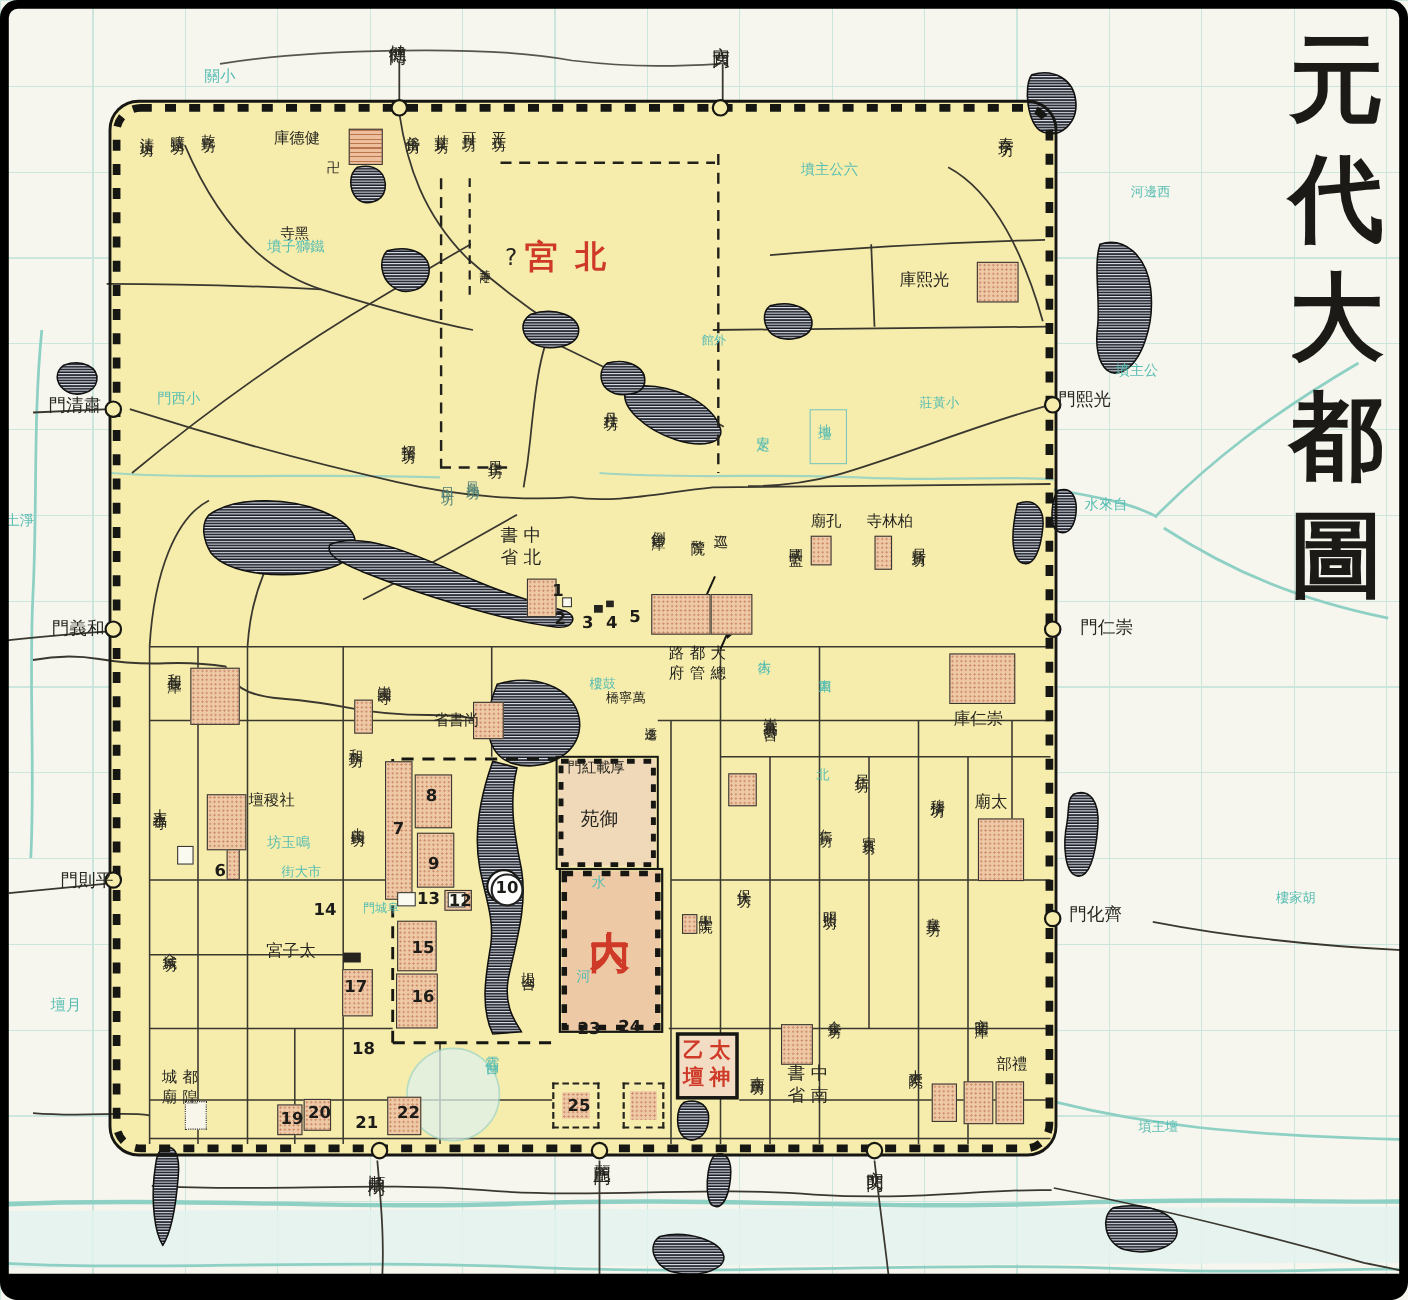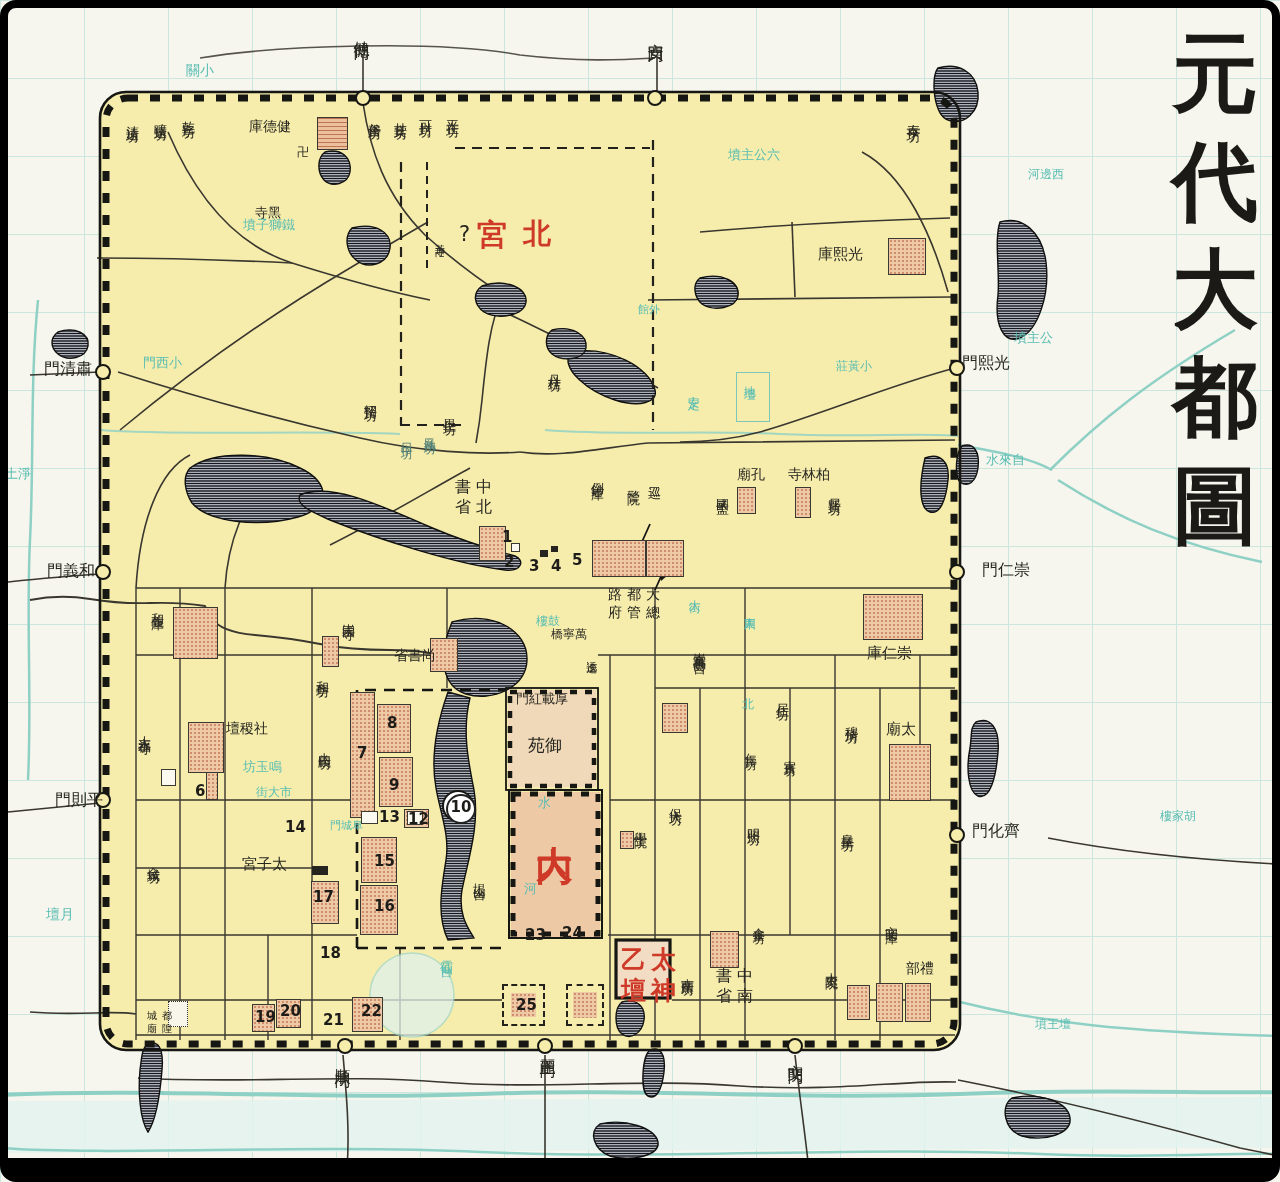--- a/index.html
+++ b/index.html
@@ -227,39 +227,39 @@
       <div class="lbl v" style="left: 714px; top: 488px; font-size: 13px;">國子監</div>
       <div class="lbl" style="left: 788px; top: 466px; font-size: 14px;">寺林柏</div>
       <div class="lbl" style="left: 867px; top: 645px; font-size: 15px;">庫仁崇</div>
       <div class="lbl" style="left: 886px; top: 721px; font-size: 15px;">廟太</div>
       <div class="lbl" style="left: 394px; top: 616px; font-size: 14px; margin-top: 31px;">省書尚</div>
       <div class="lbl v" style="left: 340px; top: 613px; font-size: 13px;">崇國寺</div>
       <div class="lbl v" style="left: 149px; top: 602px; font-size: 13px;">和義庫</div>
       <div class="lbl v" style="left: 136px; top: 725px; font-size: 13px;">大永福寺</div>
       <div class="lbl" style="left: 226px; top: 720px; font-size: 14px;">壇稷社</div>
       <div class="lbl" style="left: 242px; top: 856px; font-size: 15px;">宮子太</div>
-      <div class="lbl rows" style="left: 147px; top: 1010px; font-size: 10px;">城都
+      <div class="lbl rows" style="left: 147px; top: 972px; font-size: 14px;">城都
 廟隍</div>
       <div class="lbl rows" style="left: 716px; top: 966px; font-size: 16px;">書中
 省南</div>
       <div class="lbl v" style="left: 823px; top: 962px; font-size: 13px;">太史院</div>
       <div class="lbl v" style="left: 883px; top: 916px; font-size: 13px;">文明庫</div>
       <div class="lbl" style="left: 906px; top: 960px; font-size: 14px;">部禮</div>
       <div class="lbl v" style="left: 632px; top: 821px; font-size: 13px;">學士院</div>
       <div class="lbl v" style="left: 691px; top: 642px; font-size: 13px;">崇真萬壽宮</div>
       <div class="lbl" style="left: 551px; top: 628px; font-size: 12px;">橋寧萬</div>
       <div class="lbl v" style="left: 584px; top: 652px; font-size: 11px;">逶迤</div>
       <div class="lbl" style="left: 516px; top: 692px; font-size: 13px;">門紅載厚</div>
       <div class="lbl" style="left: 528px; top: 736px; font-size: 17px;">苑御</div>
       <div class="lbl v" style="left: 434px; top: 236px; font-size: 10px;">黃寺卍</div>
       <div class="lbl r" style="left: 477px; top: 218px; font-size: 30px;">宮</div>
       <div class="lbl r" style="left: 523px; top: 218px; font-size: 28px;">北</div>
       <div class="lbl" style="left: 459px; top: 222px; font-size: 21px;">?</div>
       <div class="lbl v r" style="left: 532px; top: 816px; font-size: 37px;">大内</div>
-      <div class="lbl r rows" style="left: 621px; top: 944px; font-size: 25px;">乙太
+      <div class="lbl r rows" style="left: 621px; top: 944px; font-size: 19px;">乙太
 壇神</div>
       <div class="lbl t" style="left: 186px; top: 62px; font-size: 14px;">關小</div>
       <div class="lbl t" style="left: 243px; top: 218px; font-size: 13px;">墳子獅鐵</div>
       <div class="lbl t" style="left: 728px; top: 148px; font-size: 13px;">墳主公六</div>
       <div class="lbl t" style="left: 1014px; top: 331px; font-size: 13px;">墳主公</div>
       <div class="lbl t" style="left: 986px; top: 453px; font-size: 13px;">水來自</div>
       <div class="lbl t" style="left: 143px; top: 356px; font-size: 13px;">門西小</div>
       <div class="lbl t" style="left: 46px; top: 906px; font-size: 14px;">壇月</div>
       <div class="lbl t" style="left: 243px; top: 760px; font-size: 13px;">坊玉鳴</div>
       <div class="lbl t" style="left: 256px; top: 786px; font-size: 12px;">街大市</div>

